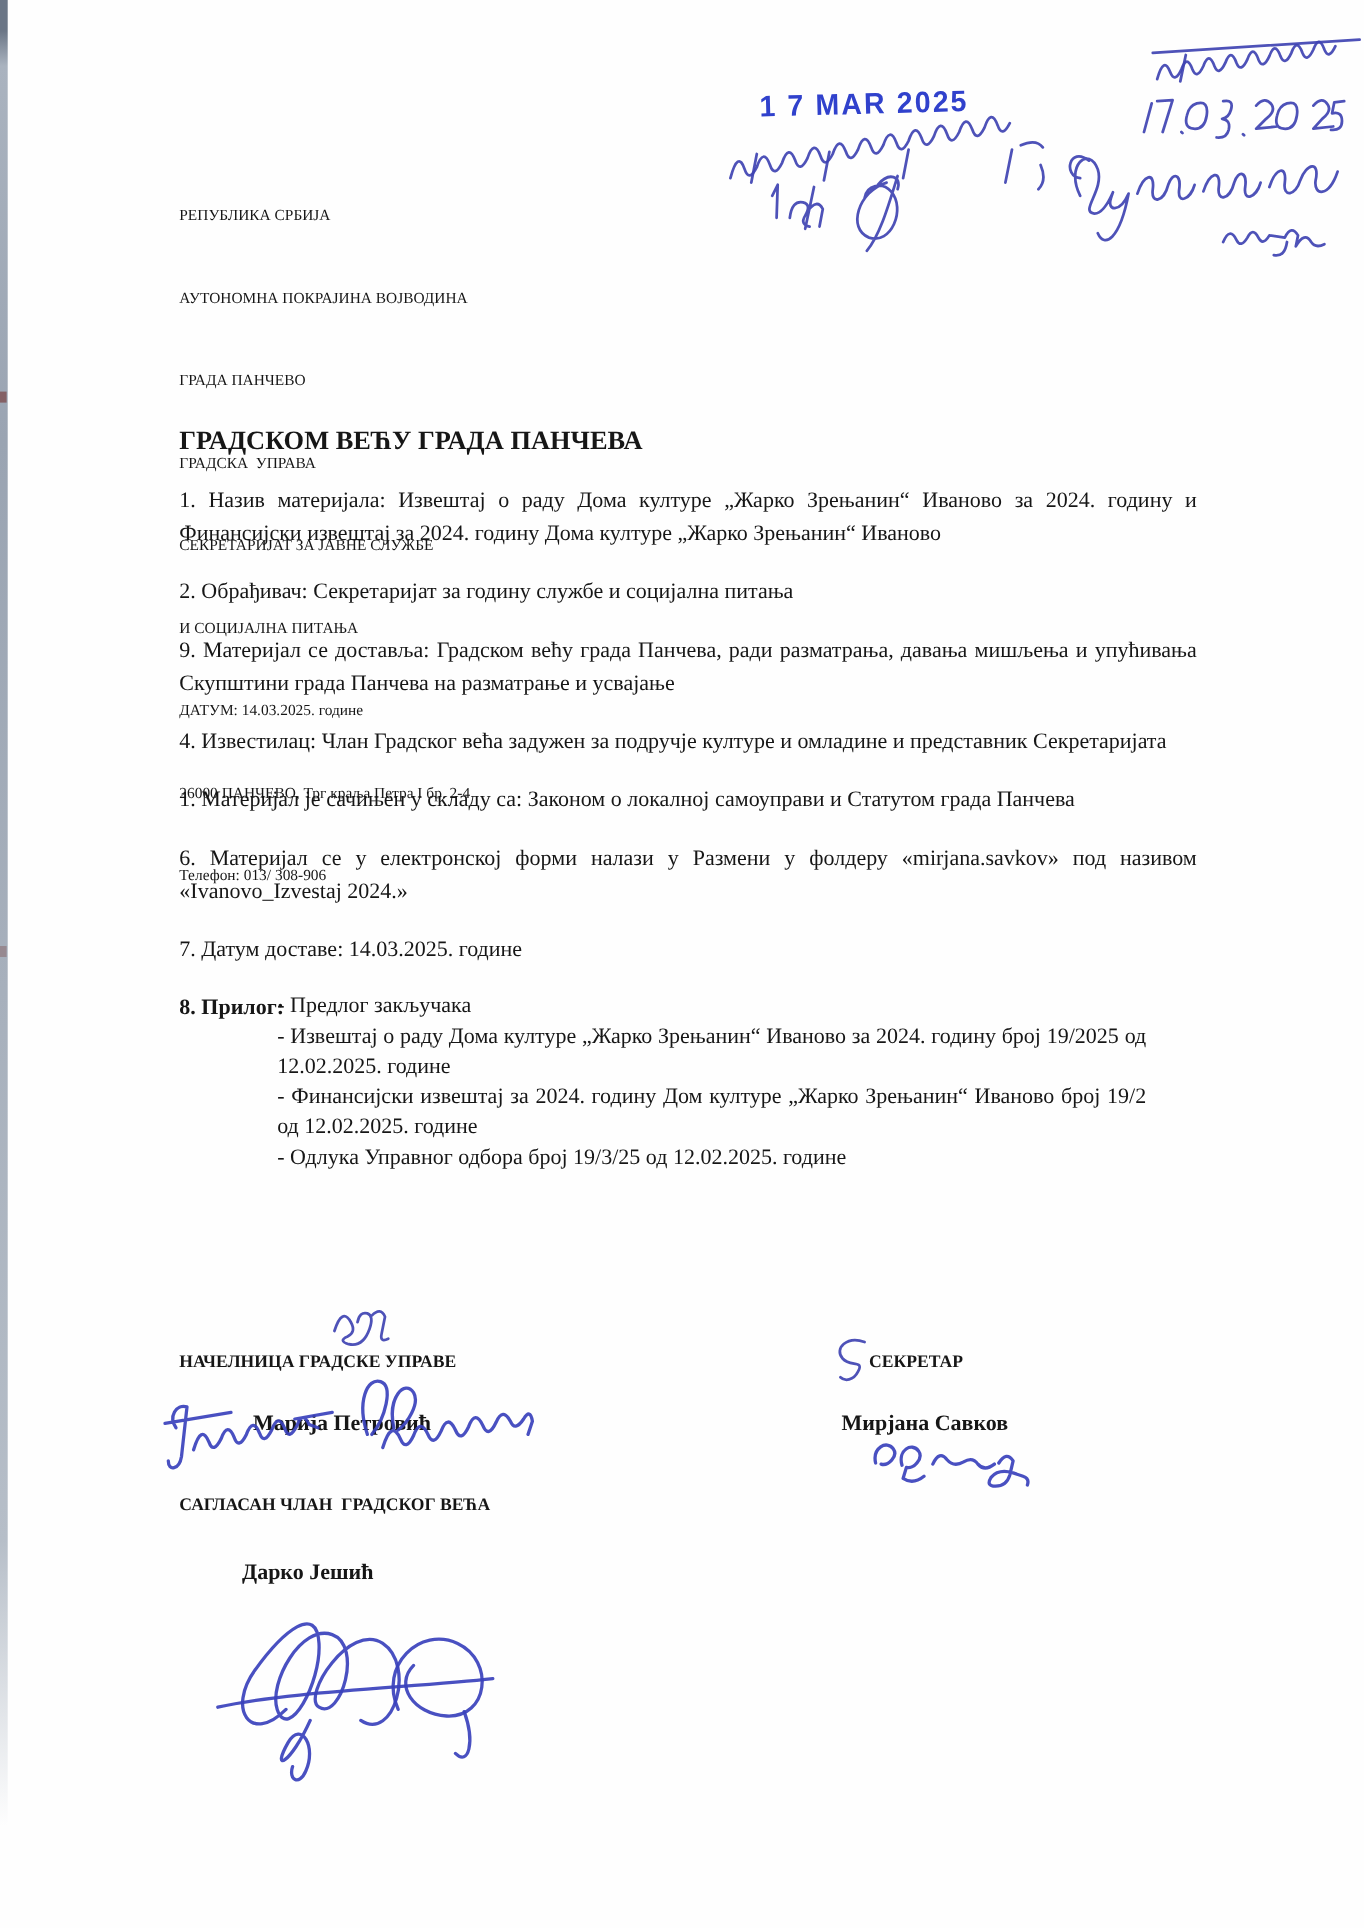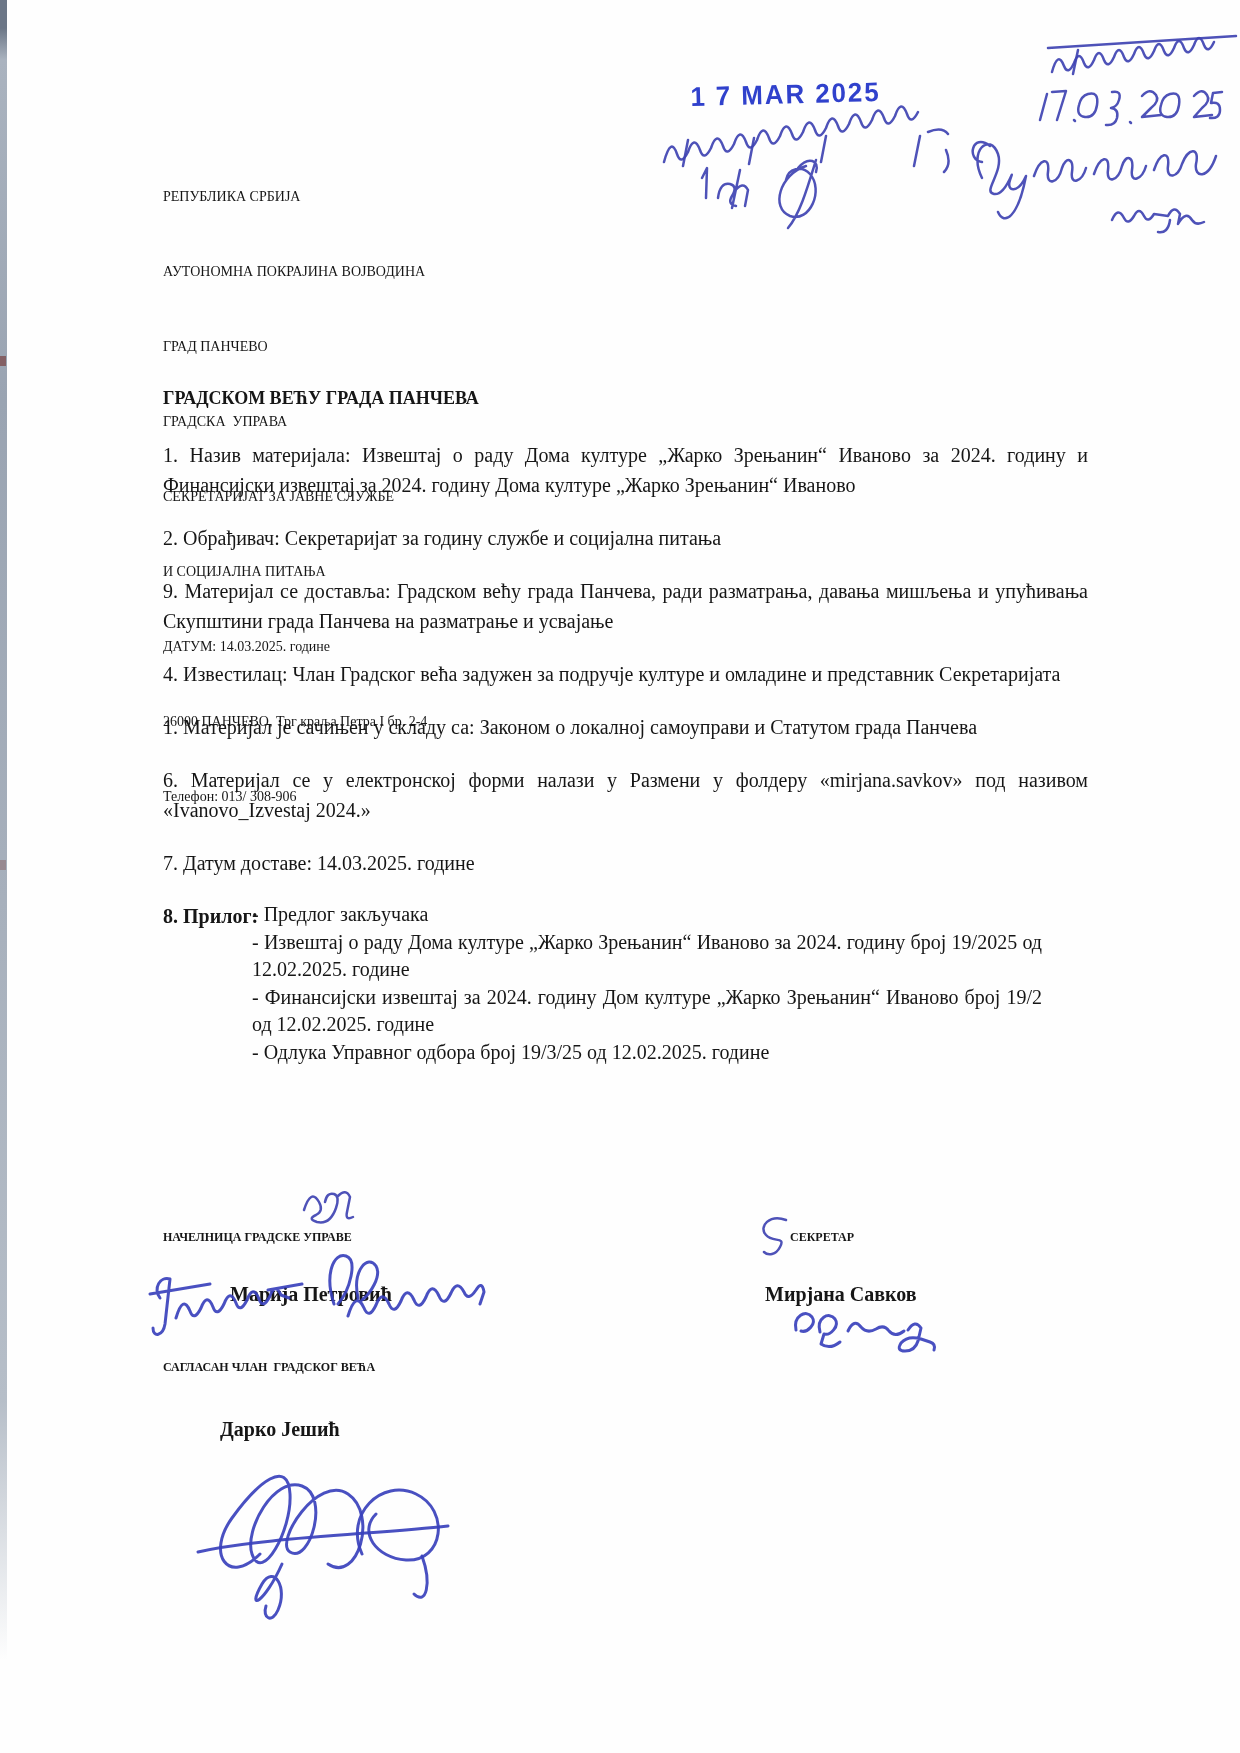--- a/index.html
+++ b/index.html
@@ -5,32 +5,32 @@
   html,body{margin:0;padding:0;background:#ffffff;}
   .page{position:relative;width:1240px;height:1753px;background:#fefefe;overflow:hidden;
         font-family:"Liberation Serif",serif;color:#161616;}
   
   .edge{position:absolute;left:0;top:0;width:7px;height:1660px;
         background:linear-gradient(180deg,#6b7686 0px,#6b7686 28px,#aab3bf 60px,#9aa4b2 400px,#a7b0bc 900px,#b6bec8 1400px,rgba(182,190,200,0) 1660px);}
   .edge-dot{position:absolute;left:0;width:6px;height:10px;background:#7a4343;opacity:.7;}
   
   .letterhead{position:absolute;left:163px;top:134px;font-size:14px;font-weight:normal;line-height:25px;white-space:pre;}
   .letterhead span{display:block;}
-  .addressee{position:absolute;left:163px;top:388px;font-size:18px;font-weight:bold;}
+  .addressee{position:absolute;left:163px;top:388px;font-size:24px;font-weight:bold;}
   
   .items{position:absolute;left:163px;top:440px;width:925px;font-size:20px;line-height:30px;text-align:justify;}
   .items p{margin:0 0 23px 0;}
   .item-label{font-weight:normal;}
   
   .attachments{position:relative;margin-top:0;}
   .att-label{position:absolute;left:0;top:0;font-weight:bold;}
   .att-entries{margin-left:89px;width:790px;line-height:27px;}
   .att-entries p{margin:0 0 1px 0;}
   
-  .sig-title{position:absolute;font-size:12px;font-weight:bold;text-align:right;}
+  .sig-title{position:absolute;font-size:16px;font-weight:bold;text-align:right;}
   .sig-name{position:absolute;font-size:20px;font-weight:bold;}
   
   .stamp{position:absolute;left:690px;top:82px;font-family:"Liberation Sans",sans-serif;
          font-size:27px;font-weight:bold;letter-spacing:2px;color:#2133c9;
          transform:rotate(-1.5deg) scaleX(.96);transform-origin:left top;opacity:.93;}
   svg.ink{position:absolute;overflow:visible;}
   svg.ink path{fill:none;stroke:#3f43b2;stroke-width:2.5;stroke-linecap:round;stroke-linejoin:round;opacity:.92;}
   svg.ink.sig path{stroke:#3a41bc;stroke-width:3;}
 </style>
 </head>
@@ -55,21 +55,21 @@
     <path d="M114,44 q6,-22 12,-6 q4,10 10,-3 q5,-14 10,0 q4,10 10,-3 q5,-14 10,0 q4,10 10,-3 q5,-14 10,0 q4,10 10,-3 q5,-14 10,0 q4,10 10,-3 q5,-14 10,0 q4,10 10,-3 q5,-14 10,0 q4,10 10,-3 q5,-14 10,0 q4,10 10,-3"></path>
     <path d="M110,20 L298,8 M140,22 l-5,24"></path>
     <path d="M102,92 l7,-26 M114,64 l14,-1 l-9,29 M136,92 l1,1 M150,66 q11,-3 9,11 q-2,13 -12,12 q-9,-1 -6,-12 q2,-9 9,-11 M174,64 q10,-2 7,8 q-2,7 -8,8 q8,1 6,10 q-2,8 -11,7 M192,94 l1,1 M204,68 q8,-9 14,-1 q4,6 -5,13 l-9,9 l19,-2 M232,66 q11,-3 9,11 q-2,13 -12,12 q-9,-1 -6,-12 q2,-9 9,-11 M256,68 q8,-9 13,-1 q4,6 -5,13 l-8,9 l18,-2 M284,64 l-9,1 l-2,10 q9,-2 9,7 q0,9 -10,8"></path>
     <path d="M52,118 C34,104 28,132 44,134 M44,150 C30,122 52,104 60,126 C66,144 44,164 56,166 C68,168 78,134 72,152 C68,164 80,166 88,148 C80,190 66,198 60,184 M96,148 C102,130 112,128 110,144 C108,158 120,156 124,140 C128,128 136,130 134,144 C132,158 144,154 148,140 M156,146 C162,128 172,126 170,142 C168,156 180,154 184,138 C188,126 196,128 194,142 C192,156 204,152 208,138 M216,142 C222,124 232,122 230,138 C228,152 240,150 244,136 C250,120 262,118 258,136 C256,150 270,152 278,128"></path>
     <path d="M174,192 q6,-14 12,-2 q4,8 10,-2 q5,-10 10,0 q4,8 10,-2 l14,2 q6,-12 12,-2 l-2,10 q8,-14 14,-4 q4,6 12,2 M232,192 q-2,14 -12,12"></path>
   </svg>
 
   <div class="letterhead">
     <span>РЕПУБЛИКА СРБИЈА</span>
     <span>АУТОНОМНА ПОКРАЈИНА ВОЈВОДИНА</span>
-    <span>ГРАД ПАНЧЕВО</span>
+    <span>ГРАДА ПАНЧЕВО</span>
     <span>ГРАДСКА &nbsp;УПРАВА</span>
     <span>СЕКРЕТАРИЈАТ ЗА ЈАВНЕ СЛУЖБЕ</span>
     <span>И СОЦИЈАЛНА ПИТАЊА</span>
     <span>ДАТУМ: 14.03.2025. године</span>
     <span>26000 ПАНЧЕВО, Трг краља Петра I бр. 2-4</span>
     <span>Телефон: 013/ 308-906</span>
   </div>
 
   <div class="addressee">ГРАДСКОМ ВЕЋУ ГРАДА ПАНЧЕВА</div>
 

